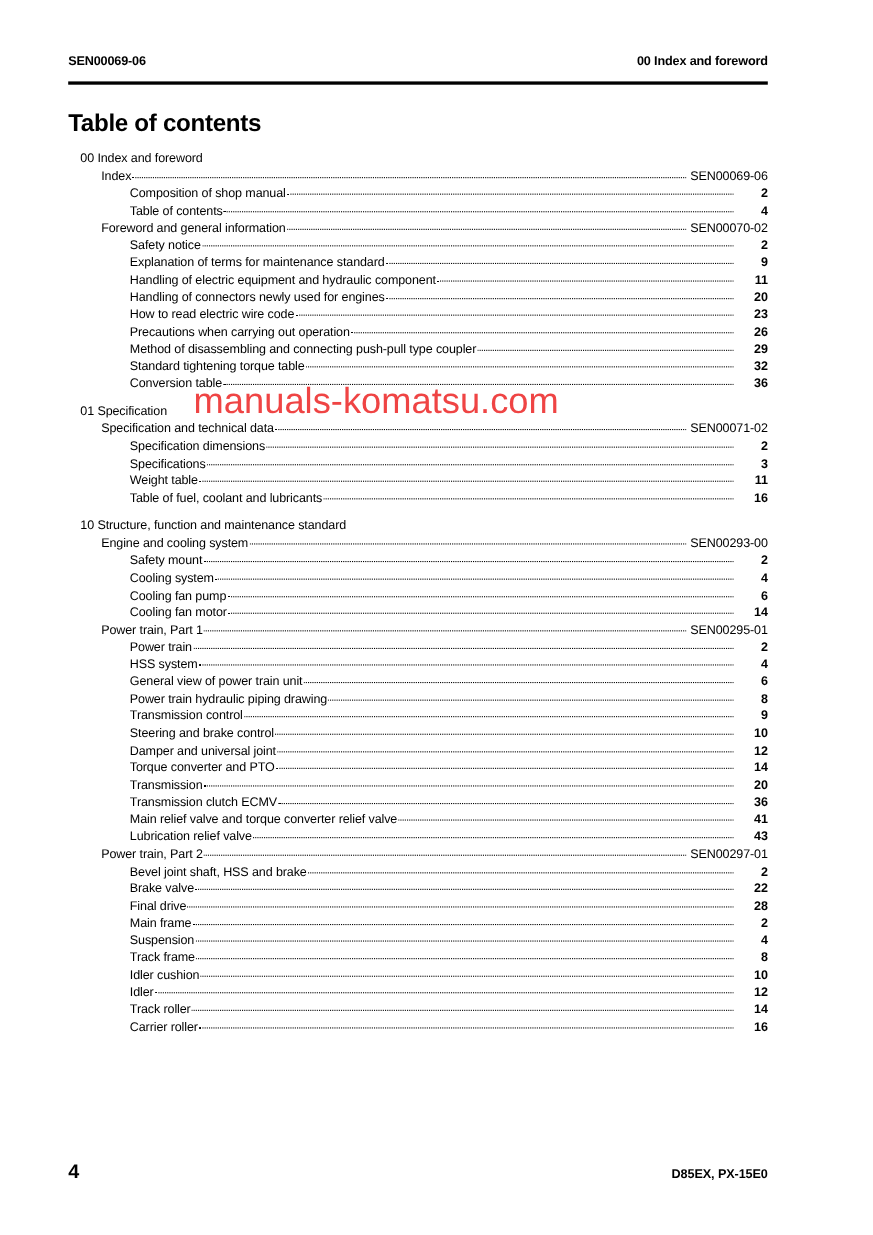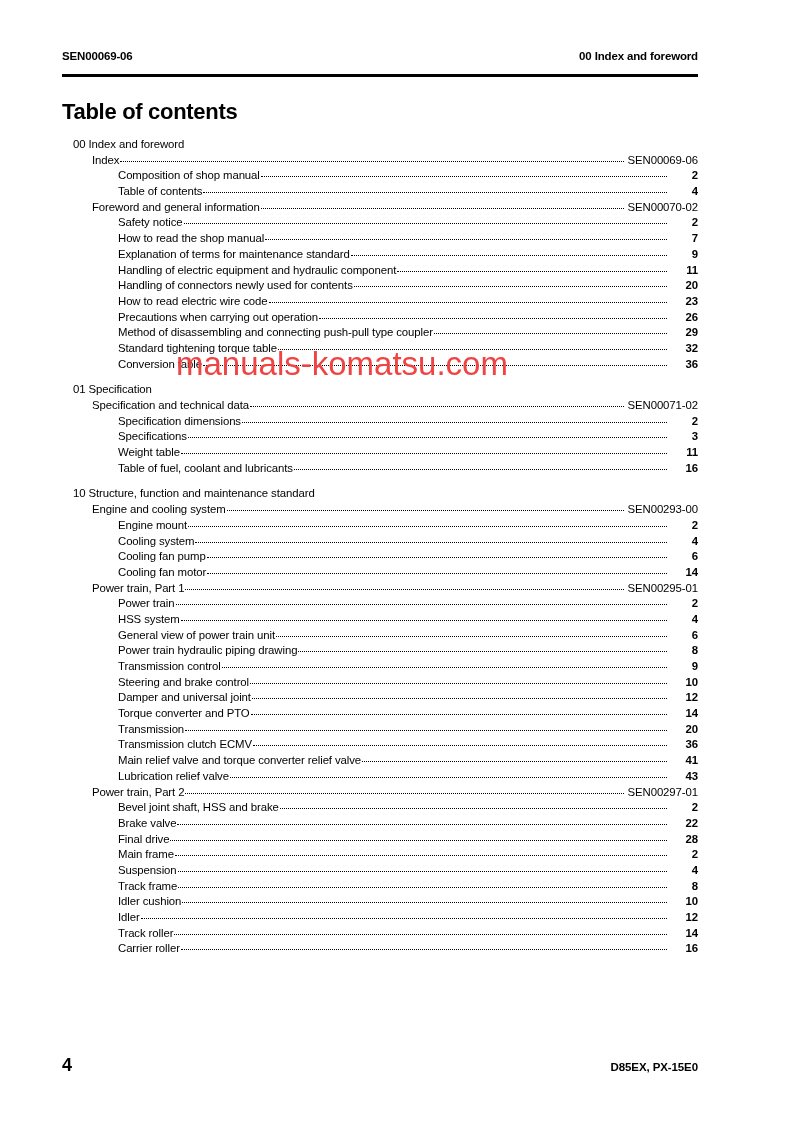--- a/index.html
+++ b/index.html
@@ -199,36 +199,31 @@
           <span class="label">Foreword and general information</span>
           <span class="leader"></span>
           <span class="value">SEN00070-02</span>
         </div>
         <div class="row lvl2">
           <span class="label">Safety notice</span>
           <span class="leader"></span>
           <span class="value">2</span>
         </div>
         <div class="row lvl2">
-          <span class="label">How to read the shop manual</span>
-          <span class="leader"></span>
-          <span class="value">7</span>
-        </div>
-        <div class="row lvl2">
           <span class="label">Explanation of terms for maintenance standard</span>
           <span class="leader"></span>
           <span class="value">9</span>
         </div>
         <div class="row lvl2">
           <span class="label">Handling of electric equipment and hydraulic component</span>
           <span class="leader"></span>
           <span class="value">11</span>
         </div>
         <div class="row lvl2">
-          <span class="label">Handling of connectors newly used for contents</span>
+          <span class="label">Handling of connectors newly used for engines</span>
           <span class="leader"></span>
           <span class="value">20</span>
         </div>
         <div class="row lvl2">
           <span class="label">How to read electric wire code</span>
           <span class="leader"></span>
           <span class="value">23</span>
         </div>
         <div class="row lvl2">
           <span class="label">Precautions when carrying out operation</span>
@@ -284,21 +279,21 @@
       <div class="toc-group">
         <div class="row section">
           <span class="label">10 Structure, function and maintenance standard</span>
         </div>
         <div class="row lvl1">
           <span class="label">Engine and cooling system</span>
           <span class="leader"></span>
           <span class="value">SEN00293-00</span>
         </div>
         <div class="row lvl2">
-          <span class="label">Engine mount</span>
+          <span class="label">Safety mount</span>
           <span class="leader"></span>
           <span class="value">2</span>
         </div>
         <div class="row lvl2">
           <span class="label">Cooling system</span>
           <span class="leader"></span>
           <span class="value">4</span>
         </div>
         <div class="row lvl2">
           <span class="label">Cooling fan pump</span>

